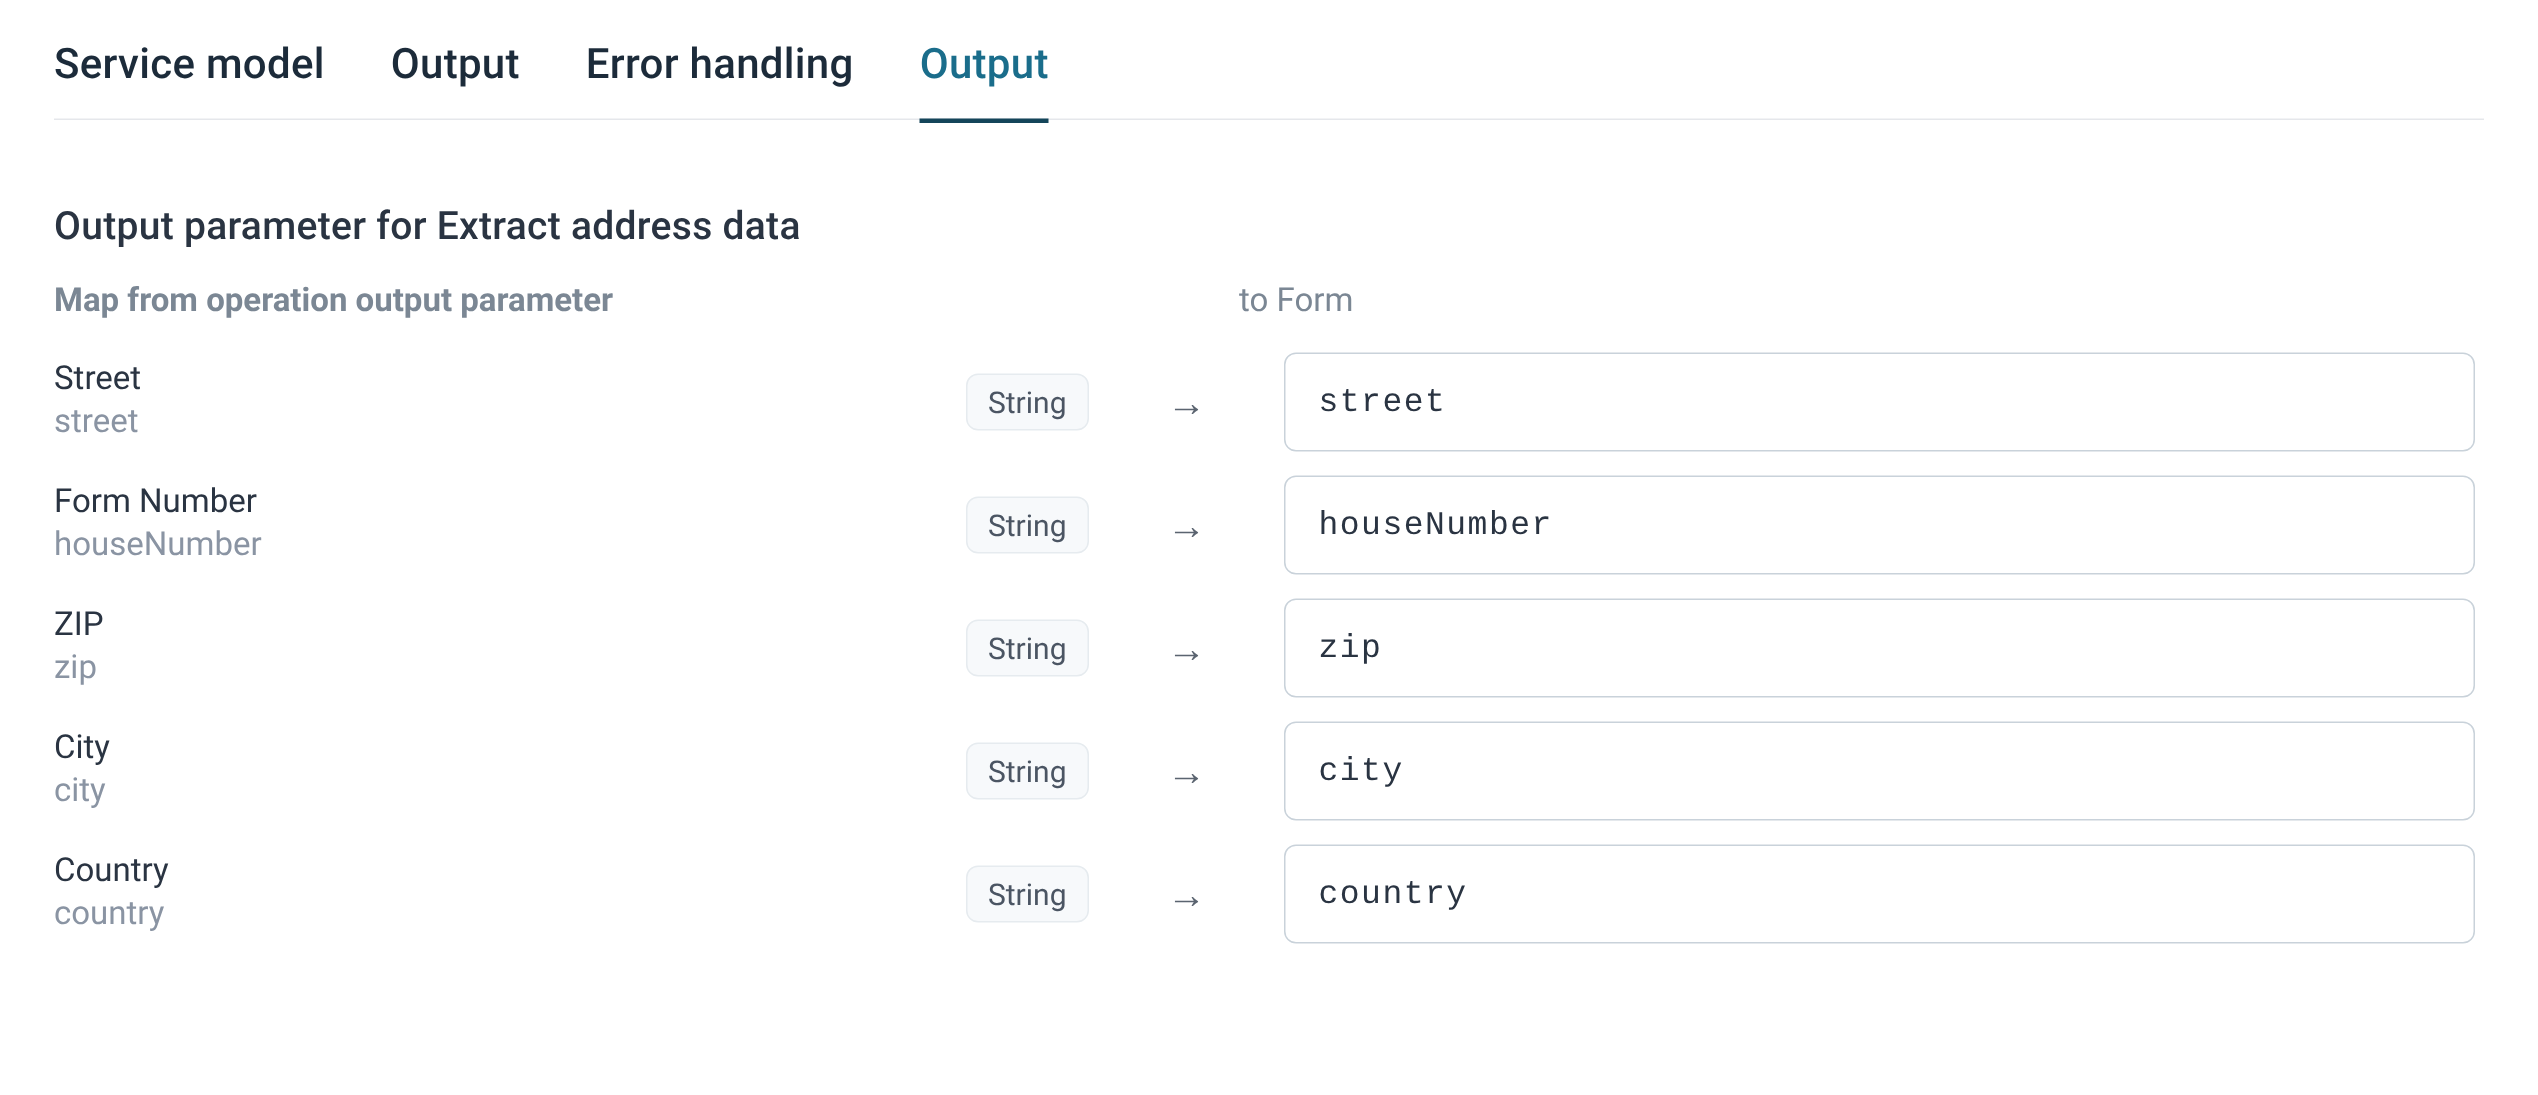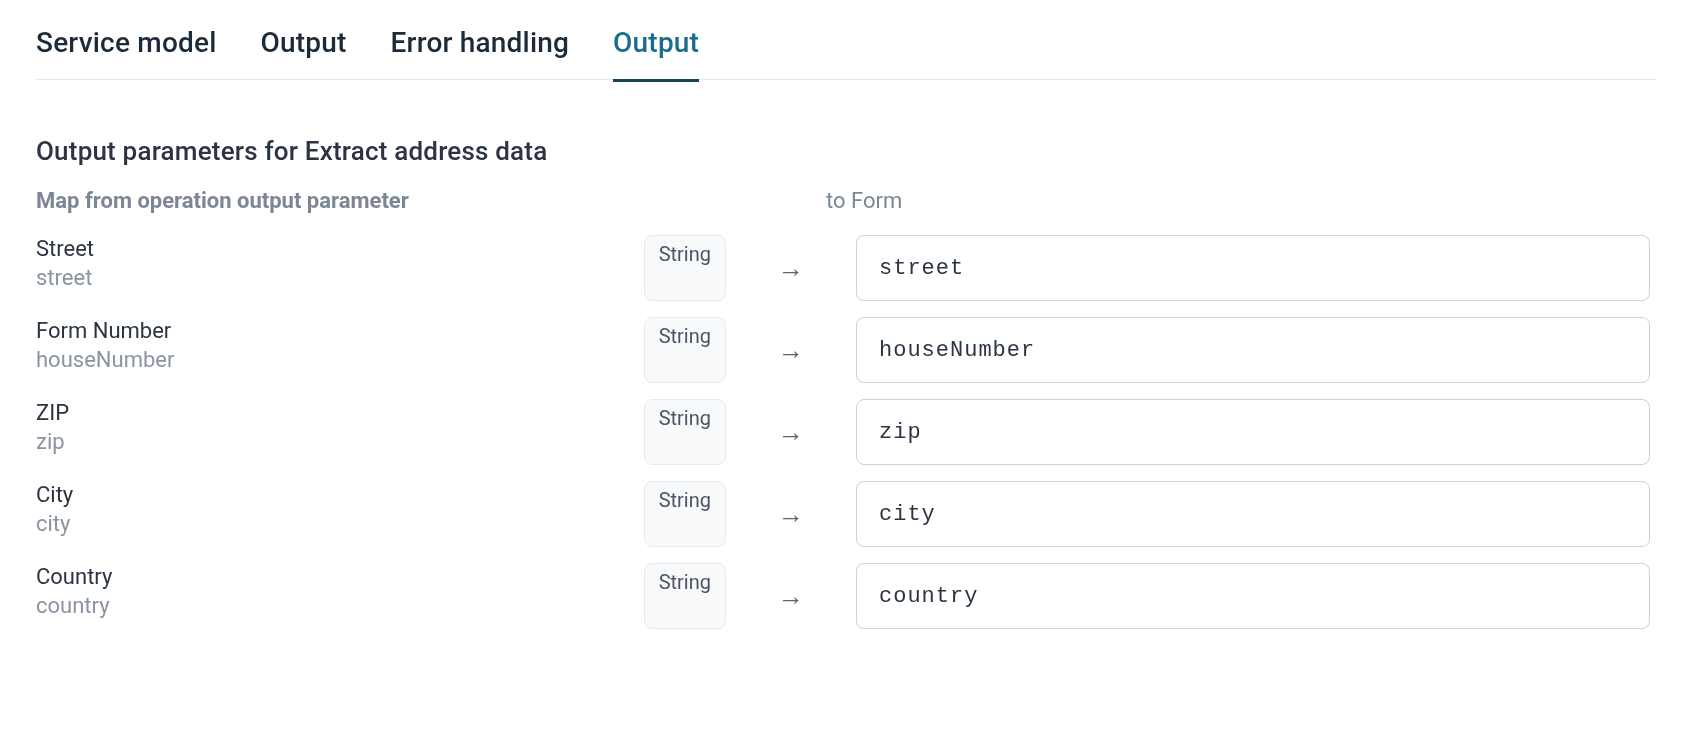--- a/index.html
+++ b/index.html
@@ -38,20 +38,21 @@
     display: flex;
     margin-top: 22px;
     font-size: 22px;
     color: #7b8794;
   }
   .col-left-head { width: 790px; font-weight: bold; }
   .col-right-head { flex: 1; }
   .rows { margin-top: 14px; }
   .row {
     display: flex;
+    align-items: center;
     min-height: 72px;
     padding: 8px 0;
   }
   .param-col { width: 560px; }
   .param-label { font-size: 22px; color: #2a3442; line-height: 1.3; }
   .param-key  { font-size: 22px; color: #8a94a3; line-height: 1.3; }
   .type-col { width: 130px; display: flex; justify-content: flex-end; }
   .type-badge {
     font-size: 20px;
     color: #4b5563;
@@ -88,21 +89,21 @@
 <div class="page">
 
   <div class="tabs" id="tabs">
       <div class="tab">Service model</div>
       <div class="tab">Output</div>
       <div class="tab">Error handling</div>
       <div class="tab active">Output</div>
     </div>
 
   <div class="section">
-    <div class="section-title">Output parameters for Extract address data</div>
+    <div class="section-title">Output parameter for Extract address data</div>
 
     <div class="col-headers">
       <div class="col-left-head">Map from operation output parameter</div>
       <div class="col-right-head">to Form</div>
     </div>
 
     <div class="rows" id="rows">
         <div class="row">
           <div class="param-col">
             <div class="param-label">Street</div>

